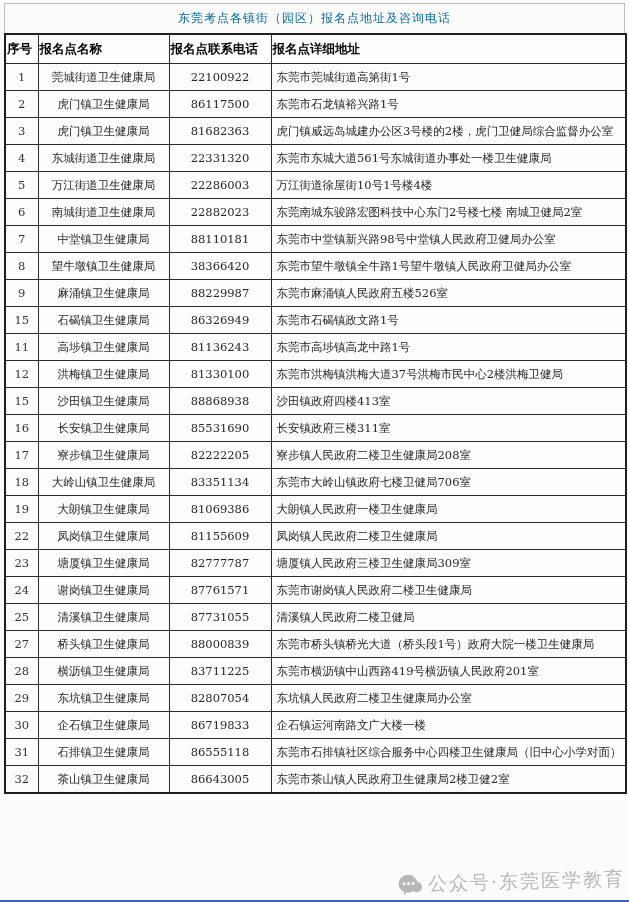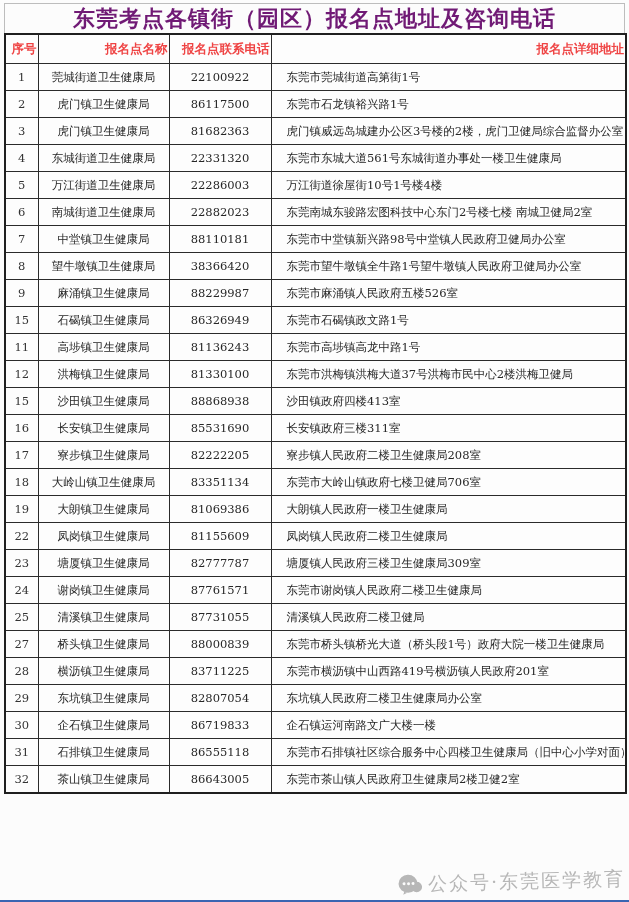--- a/index.html
+++ b/index.html
@@ -14,56 +14,56 @@
   .page { position: relative; width: 629px; height: 902px; }
 
   .title-box {
     margin: 3px 4px 0 4px;
     height: 29px;
     border: 1px solid #bdbdbd;
     border-bottom: none;
     display: flex; align-items: center; justify-content: center;
   }
   .title-text {
-    font-size: 22px;
-    font-weight: bold;
+    font-size: 12px;
+    font-weight: normal;
     letter-spacing: 1px;
-    color: #701a75;
+    color: #0369a1;
   }
 
   table.report {
     margin: 0 4px;
     width: 621px;
     border-collapse: collapse;
     table-layout: fixed;
     border: 2px solid #1f1f1f;
   }
   table.report th, table.report td {
     border: 1px solid #2b2b2b;
     overflow: hidden;
     white-space: nowrap;
   }
   table.report th {
     height: 26px;
     font-size: 12.5px;
     font-weight: bold;
-    text-align: right;
-    color: #ef4444;
+    text-align: left;
+    color: #000000;
     background: #fdfdfd;
   }
   table.report td {
     height: 24px;
     font-size: 11.5px;
     text-align: center;
     color: #262626;
     background: #fdfdfd;
   }
   table.report td.addr {
     text-align: left;
-    padding-left: 15px;
+    padding-left: 5px;
     padding-right: 3px;
   }
   table.report td.no { color: #333; }
 
   .watermark {
     position: absolute;
     right: 4px;
     bottom: 10px;
     display: flex;
     align-items: center;

